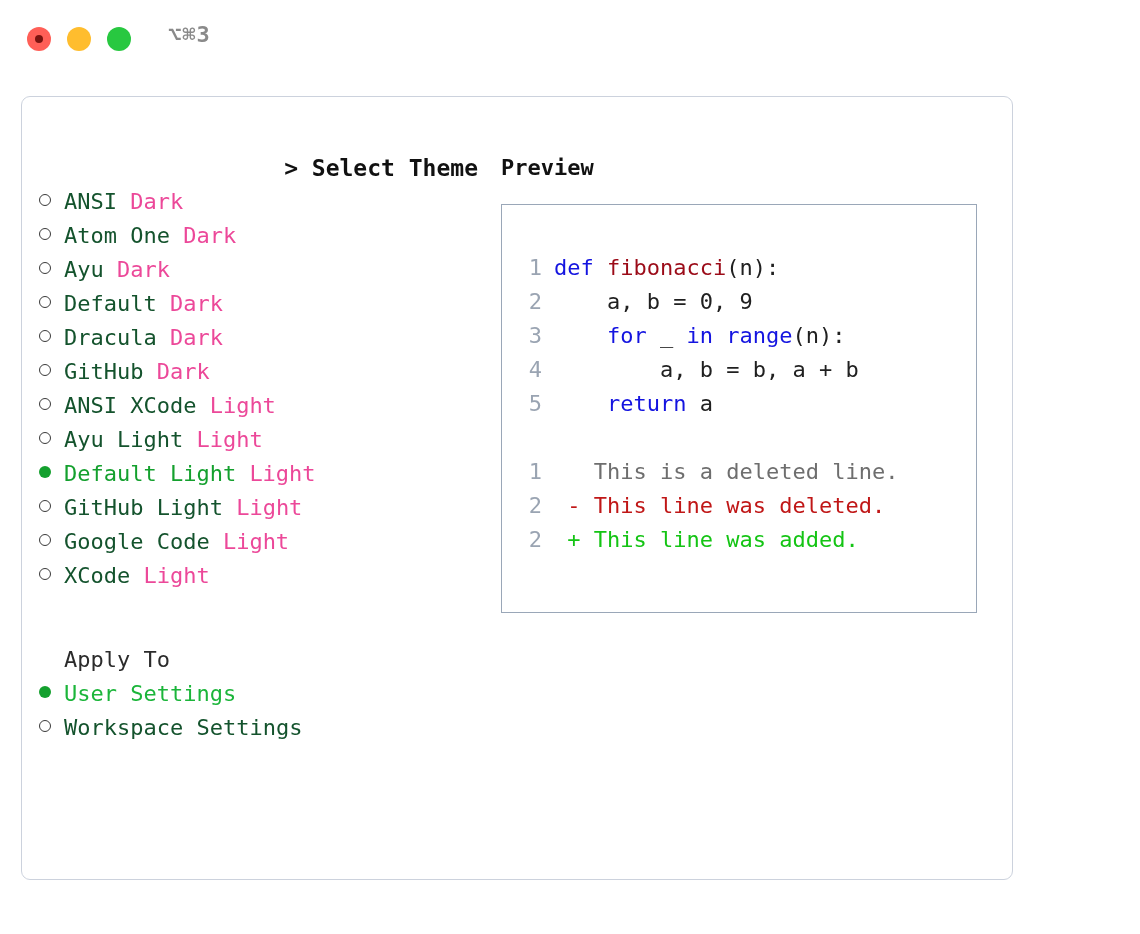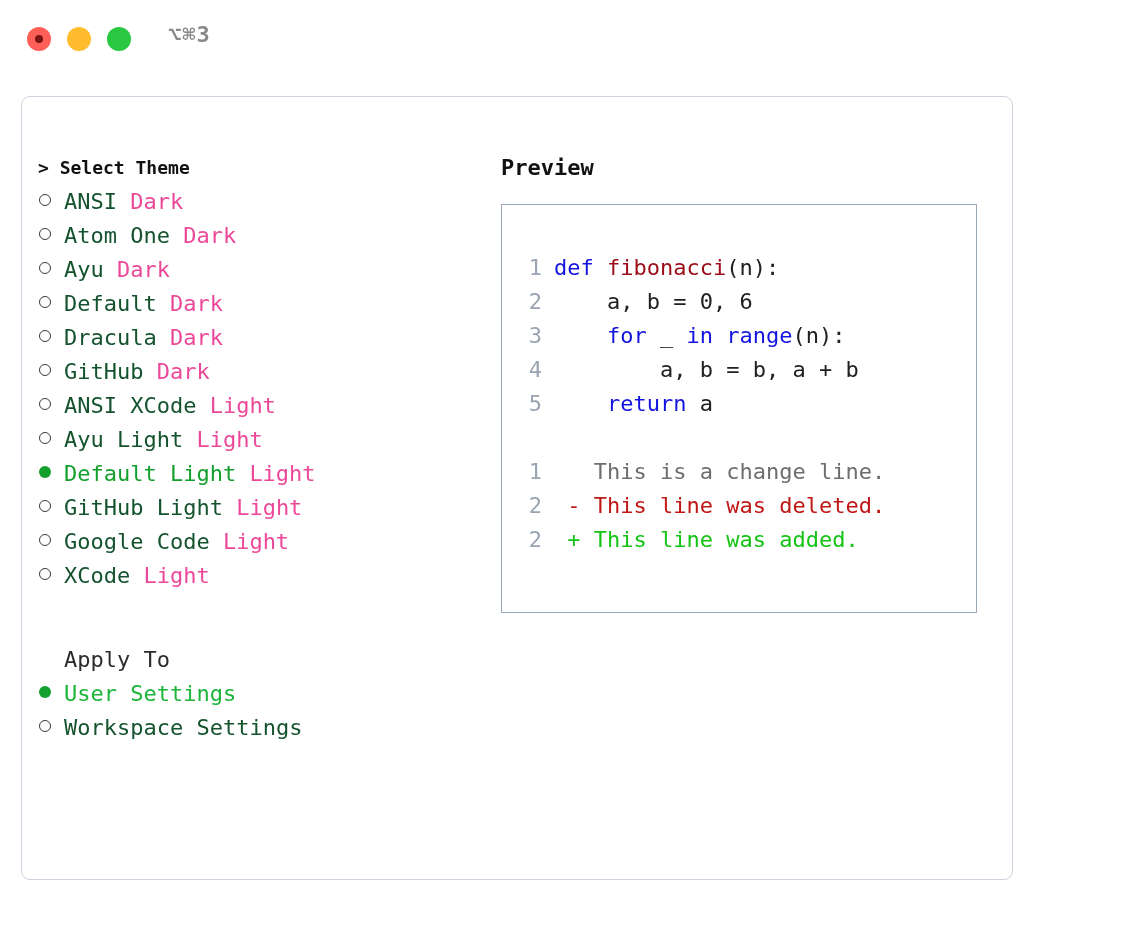--- a/index.html
+++ b/index.html
@@ -75,25 +75,26 @@
   }
 
   
   #theme-column {
     position: absolute;
     left: 16px;
     top: 54px;
     width: 440px;
   }
   .section-header {
-    font-size: 18px;
+    font-size: 23px;
     font-weight: bold;
     color: #111111;
     line-height: 34px;
     white-space: pre;
+    text-align: right;
   }
   .opt-row {
     display: flex;
     align-items: baseline;
     line-height: 34px;
     height: 34px;
     font-size: 22px;
     white-space: pre;
   }
   .marker {
@@ -242,28 +243,28 @@
 
 
     <div id="preview-column">
       <div id="preview-title">Preview</div>
     </div>
 
     <div id="preview-panel">
       <div id="code-area">
         <div id="code-lines">
             <div class="code-line"><span class="gutter">1</span><span class="code-text"><span class="tok-kw">def </span><span class="tok-fn">fibonacci</span><span class="tok-pl">(n):</span></span></div>
-            <div class="code-line"><span class="gutter">2</span><span class="code-text"><span class="tok-pl">    a, b = 0, 6</span></span></div>
+            <div class="code-line"><span class="gutter">2</span><span class="code-text"><span class="tok-pl">    a, b = 0, 9</span></span></div>
             <div class="code-line"><span class="gutter">3</span><span class="code-text"><span class="tok-pl">    </span><span class="tok-kw">for</span><span class="tok-pl"> _ </span><span class="tok-kw">in</span><span class="tok-pl"> </span><span class="tok-kw">range</span><span class="tok-pl">(n):</span></span></div>
             <div class="code-line"><span class="gutter">4</span><span class="code-text"><span class="tok-pl">        a, b = b, a + b</span></span></div>
             <div class="code-line"><span class="gutter">5</span><span class="code-text"><span class="tok-pl">    </span><span class="tok-kw">return</span><span class="tok-pl"> a</span></span></div>
           </div>
         <div class="diff-gap"></div>
         <div id="diff-lines">
-            <div class="code-line"><span class="gutter">1</span><span class="diff-ctx">   This is a change line.</span></div>
+            <div class="code-line"><span class="gutter">1</span><span class="diff-ctx">   This is a deleted line.</span></div>
             <div class="code-line"><span class="gutter">2</span><span class="diff-del"> - This line was deleted.</span></div>
             <div class="code-line"><span class="gutter">2</span><span class="diff-add"> + This line was added.</span></div>
           </div>
       </div>
     </div>
 
   </div>
 </div>
 
 </body></html>

